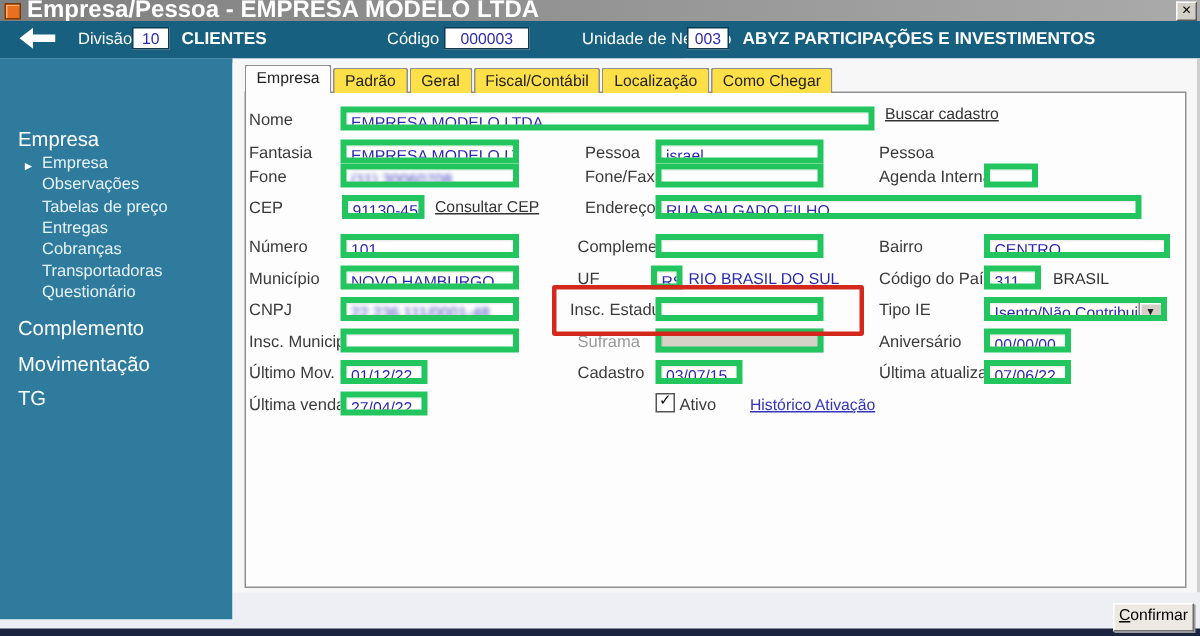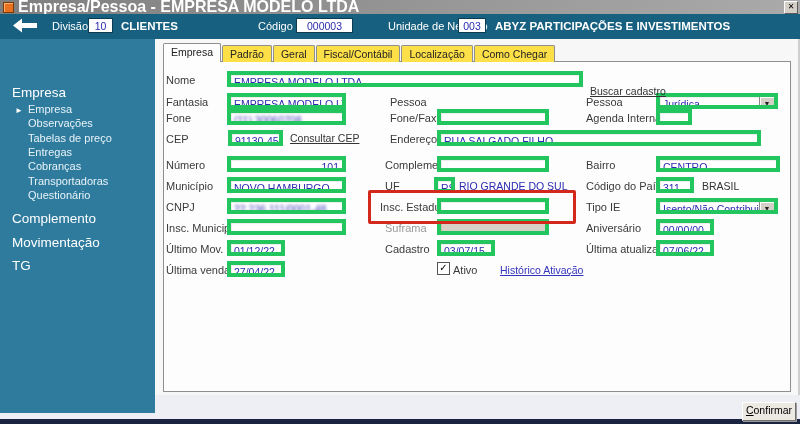--- a/index.html
+++ b/index.html
@@ -113,58 +113,55 @@
     <div class="tab">Padrão</div>
     <div class="tab">Geral</div>
     <div class="tab">Fiscal/Contábil</div>
     <div class="tab">Localização</div>
     <div class="tab">Como Chegar</div>
   </div>
   <div class="tabpanel"></div>
 
   <div class="lbl" style="left:166px;top:74px;">Nome</div>
   <div class="fld" style="left:227px;top:71px;width:356px;">EMPRESA MODELO LTDA</div>
-  <div class="link" style="left:590px;top:85px;">Buscar cadastro</div>
+  <div class="link" style="left:590px;top:70px;">Buscar cadastro</div>
 
   <div class="lbl" style="left:166px;top:96px;">Fantasia</div>
   <div class="fld" style="left:227px;top:93px;width:119px;">EMPRESA MODELO LTDA</div>
   <div class="lbl" style="left:390px;top:96px;">Pessoa</div>
+  <div class="fld" style="left:437px;top:93px;width:112px;">israel</div>
   <div class="lbl" style="left:586px;top:96px;">Pessoa</div>
-  <div class="fld combo" style="left:656px;top:93px;width:122px;">
-    <span>Jurídica</span>
-    <span class="arrowbox">▼</span>
-  </div>
 
   <div class="lbl" style="left:166px;top:112px;">Fone</div>
   <div class="fld" style="left:227px;top:109px;width:119px;">
     <span class="blurtext">(11) 30060708</span>
   </div>
   <div class="lbl" style="left:390px;top:112px;">Fone/Fax</div>
   <div class="fld" style="left:437px;top:109px;width:112px;"></div>
   <div class="lbl" style="left:586px;top:112px;">Agenda Interna</div>
   <div class="fld" style="left:656px;top:109px;width:36px;"></div>
 
   <div class="lbl" style="left:166px;top:133px;">CEP</div>
   <div class="fld right" style="left:228px;top:130px;width:55px;">91130-450</div>
   <div class="link" style="left:290px;top:132px;">Consultar CEP</div>
   <div class="lbl" style="left:390px;top:133px;">Endereço</div>
   <div class="fld" style="left:437px;top:130px;width:324px;">RUA SALGADO FILHO</div>
 
   <div class="lbl" style="left:166px;top:159px;">Número</div>
-  <div class="fld" style="left:227px;top:156px;width:119px;text-align:right;">101</div>
+  <div class="fld" style="left:227px;top:156px;width:119px;">101</div>
   <div class="lbl" style="left:385px;top:159px;">Complemento</div>
   <div class="fld" style="left:437px;top:156px;width:112px;"></div>
   <div class="lbl" style="left:586px;top:159px;">Bairro</div>
   <div class="fld" style="left:656px;top:156px;width:124px;">CENTRO</div>
 
   <div class="lbl" style="left:166px;top:180px;">Município</div>
   <div class="fld" style="left:227px;top:177px;width:119px;">NOVO HAMBURGO</div>
   <div class="lbl" style="left:385px;top:180px;">UF</div>
   <div class="fld" style="left:434px;top:177px;width:21px;">RS</div>
-  <div class="freetext" style="left:459px;top:180px;">RIO GRANDE DO SUL</div>
+  <div class="freetext" style="left:459px;top:180px;">RIO BRASIL DO SUL</div>
   <div class="lbl" style="left:586px;top:180px;">Código do País</div>
   <div class="fld" style="left:656px;top:177px;width:38px;">311</div>
   <div class="freetext dark" style="left:702px;top:180px;">BRASIL</div>
 
   <div class="lbl" style="left:166px;top:201px;">CNPJ</div>
   <div class="fld" style="left:227px;top:198px;width:119px;">
     <span class="blurtext">22.236.111/0001-48</span>
   </div>
   <div class="redbox"></div>
   <div class="lbl" style="left:380px;top:201px;">Insc. Estadual</div>

